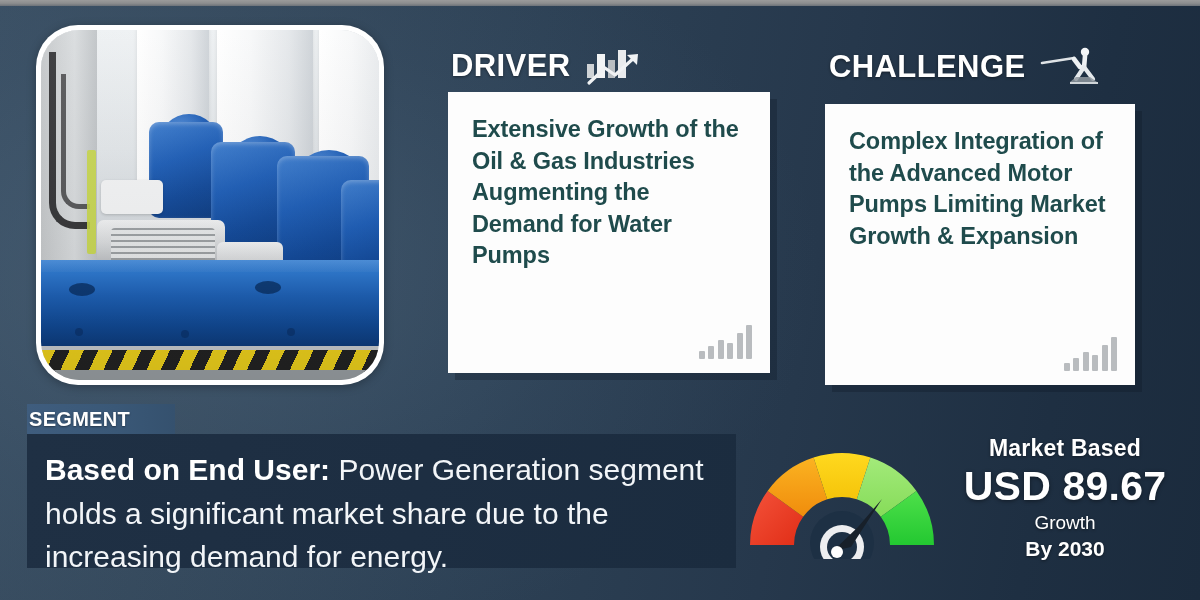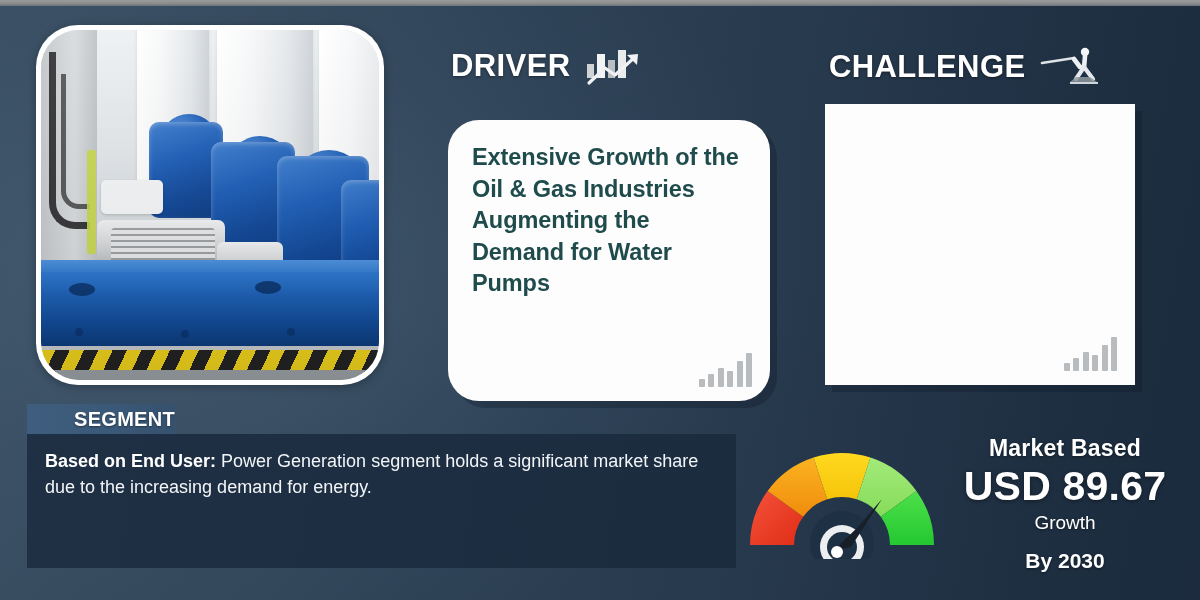--- a/index.html
+++ b/index.html
@@ -94,58 +94,57 @@
   .kicker.k-driver{left:451px;top:46px;}
   .kicker.k-challenge{left:829px;top:46px;}
   .kicker .gicon{display:inline-flex;align-items:flex-end;}
 
   
   .card{
     position:absolute;background:#fdfdfd;
     box-shadow:7px 7px 0 rgba(13,24,36,.30);
     padding:22px 24px 14px 24px;box-sizing:border-box;
   }
-  .card.c-driver{left:448px;top:120px;width:322px;height:281px;border-radius:31px;}
+  .card.c-driver{left:448px;top:92px;width:322px;height:281px;}
   .card.c-challenge{left:825px;top:104px;width:310px;height:281px;}
   .card .ctext{
     margin:0;color:#1f4b4c;font-weight:bold;font-size:23.5px;line-height:1.345;
     letter-spacing:-.1px;font-family:"Liberation Sans", sans-serif;
   }
   .wm-bars{position:absolute;right:18px;bottom:14px;display:flex;align-items:flex-end;gap:3.5px;height:36px;}
   .wm-bars i{display:block;width:6px;background:#b9bcbf;border-radius:1px;}
 
   
   .seg-label{
     position:absolute;left:27px;top:404px;width:148px;height:30px;
     background:linear-gradient(90deg,#3f5d7e 0%,#3a5877 60%,#35516e 100%);
     color:#fff;font-size:20px;font-weight:bold;letter-spacing:.3px;
-    display:flex;align-items:center;padding-left:20px;box-sizing:border-box;
+    display:flex;align-items:center;padding-left:2px;box-sizing:border-box;
     text-shadow:0 1px 2px rgba(0,0,0,.4);
-    justify-content:flex-end;
   }
   .seg-body{
     position:absolute;left:27px;top:434px;width:709px;height:134px;
     background:linear-gradient(100deg,#1f3044 0%,#1d2e42 55%,#1b2c3f 100%);
     padding:14px 18px 0 18px;box-sizing:border-box;
   }
   .seg-body p{
-    margin:0;color:#f2f5f8;font-size:18px;line-height:1.45;
+    margin:0;color:#f2f5f8;font-size:30px;line-height:1.45;
     font-family:"Liberation Sans", sans-serif;font-weight:normal;
   }
   .seg-body b{font-weight:bold;color:#ffffff;}
 
   
   .gauge{position:absolute;left:743px;top:437px;width:198px;height:122px;}
 
   
   .mv{position:absolute;left:943px;top:435px;width:244px;text-align:center;color:#ffffff;}
   .mv .mv-cap{font-size:23px;font-weight:bold;letter-spacing:.2px;text-shadow:0 1px 3px rgba(0,0,0,.45);}
   .mv .mv-amt{font-size:41px;font-weight:bold;line-height:1.12;margin-top:2px;letter-spacing:.2px;text-shadow:0 1px 4px rgba(0,0,0,.45);}
   .mv .mv-unit{font-size:19px;font-weight:normal;margin-top:2px;text-shadow:0 1px 3px rgba(0,0,0,.45);}
-  .mv .mv-year{font-size:21px;font-weight:bold;margin-top:15px;text-shadow:0 1px 3px rgba(0,0,0,.45);}
+  .mv .mv-year{font-size:21px;font-weight:bold;margin-top:3px;text-shadow:0 1px 3px rgba(0,0,0,.45);}
 </style>
 </head>
 <body>
 
 <div id="stage">
 
   <div class="top-strip"></div>
 
   <div class="photo-frame">
     <div class="photo">
@@ -218,20 +217,21 @@
       <i style="height:8px"></i>
         <i style="height:13px"></i>
         <i style="height:19px"></i>
         <i style="height:16px"></i>
         <i style="height:26px"></i>
         <i style="height:34px"></i>
     </span>
   </div>
 
   <div class="card c-challenge">
+    <p class="ctext">Complex Integration of the Advanced Motor Pumps Limiting Market Growth &amp; Expansion</p>
     <span class="wm-bars">
       <i style="height:8px"></i>
         <i style="height:13px"></i>
         <i style="height:19px"></i>
         <i style="height:16px"></i>
         <i style="height:26px"></i>
         <i style="height:34px"></i>
     </span>
   </div>
 

